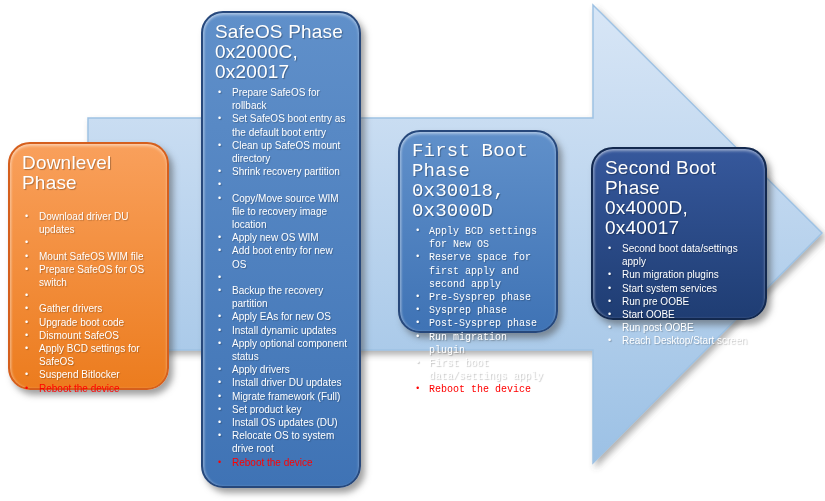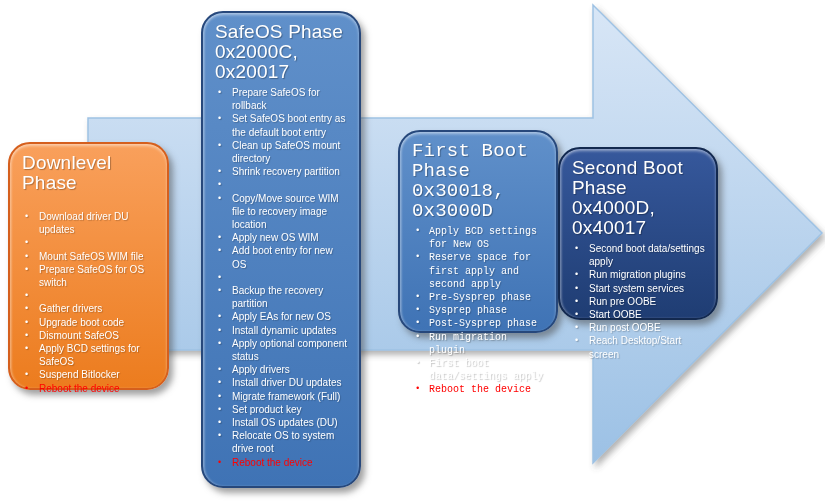--- a/index.html
+++ b/index.html
@@ -35,21 +35,21 @@
     text-shadow:1px 1px 1px rgba(0,0,0,0.22);
   }
   .bullets .dot { flex:none; width:8px; margin:0 6px 0 3px; font-size:9px; }
   .bullets .txt { flex:1; }
   .bullets li.hl { color:var(--c-hl); text-shadow:none; }
 
   
   .p-downlevel  { left:8px;   top:110px; width:161px; height:248px;margin-top:32px; }
   .p-safeos     { left:201px; top:11px;  width:160px; height:477px; }
   .p-firstboot  { left:398px; top:130px; width:160px; height:203px;font-family:Liberation Mono, monospace; }
-  .p-secondboot { left:558px; top:147px; width:160px; height:173px; }
+  .p-secondboot { left:591px; top:147px; width:176px; height:173px; }
   .p-downlevel .bullets { margin-top:17px; }
 </style>
 </head>
 <body>
 
 <div class="canvas" style="--c-hl: #FF0000;">
 
   <svg class="arrow-svg" width="825" height="501" viewBox="0 0 825 501">
     <defs>
       <linearGradient id="arrowGrad" x1="0" y1="0" x2="0" y2="1">

